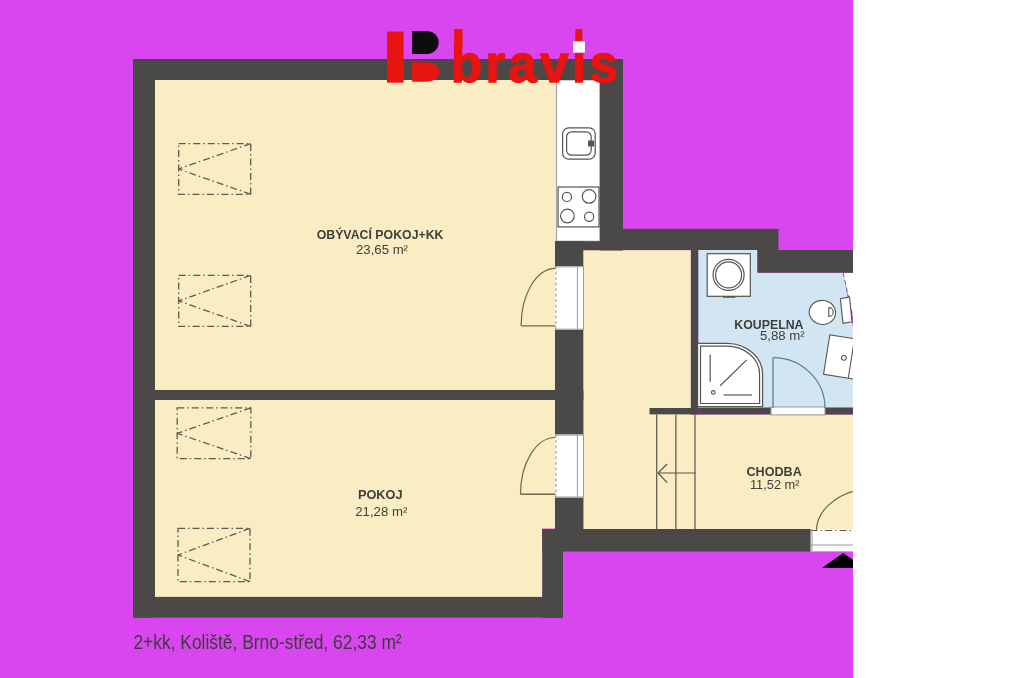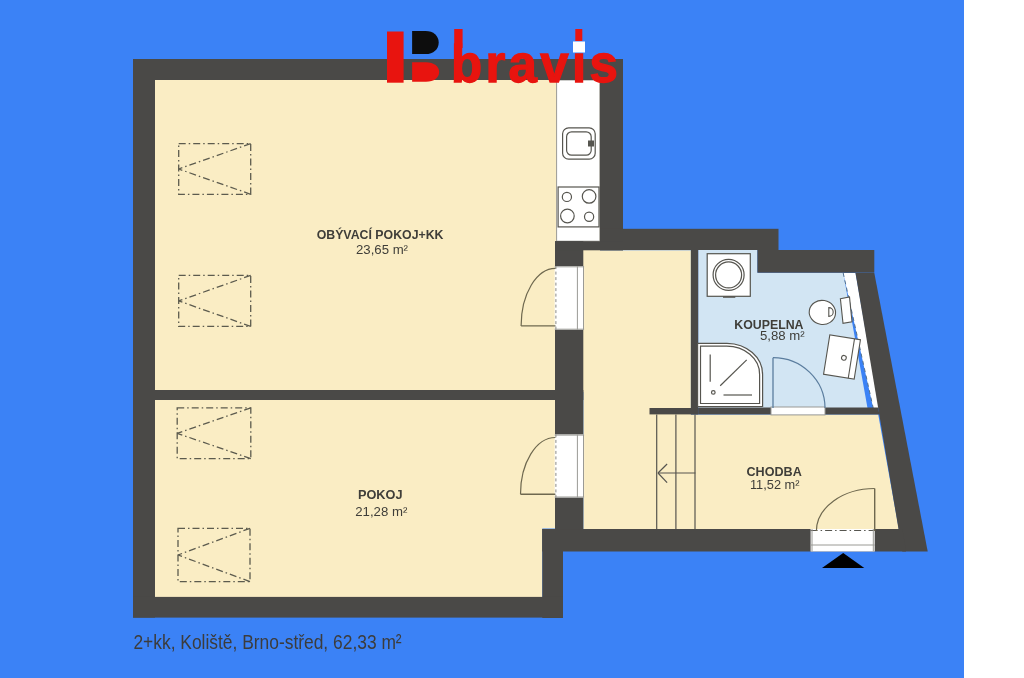--- a/index.html
+++ b/index.html
@@ -1,16 +1,16 @@
 <!DOCTYPE html>
 <html><head>
 <meta charset="utf-8">
 <style>
   html,body{margin:0;padding:0;background:#fff;}
-  #page{position:relative;width:964px;height:678px;overflow:hidden;background:#3b82f6;
+  #page{position:relative;width:853px;height:678px;overflow:hidden;background:#d946ef;
         font-family:"Liberation Sans", sans-serif;}
   svg{position:absolute;left:0;top:0;}
   .rlabel{font-weight:bold;fill:#3f3e39;}
   .alabel{fill:#3f3e39;}
 </style>
 </head>
 <body>
 <div id="page">
 <svg width="1024" height="678" viewBox="0 0 1024 678">
 

